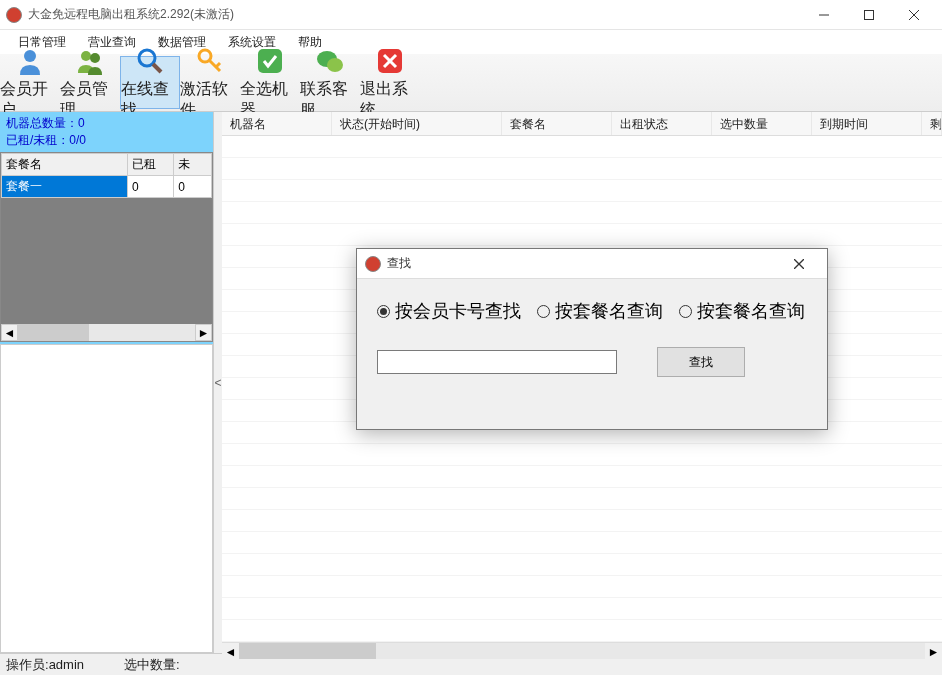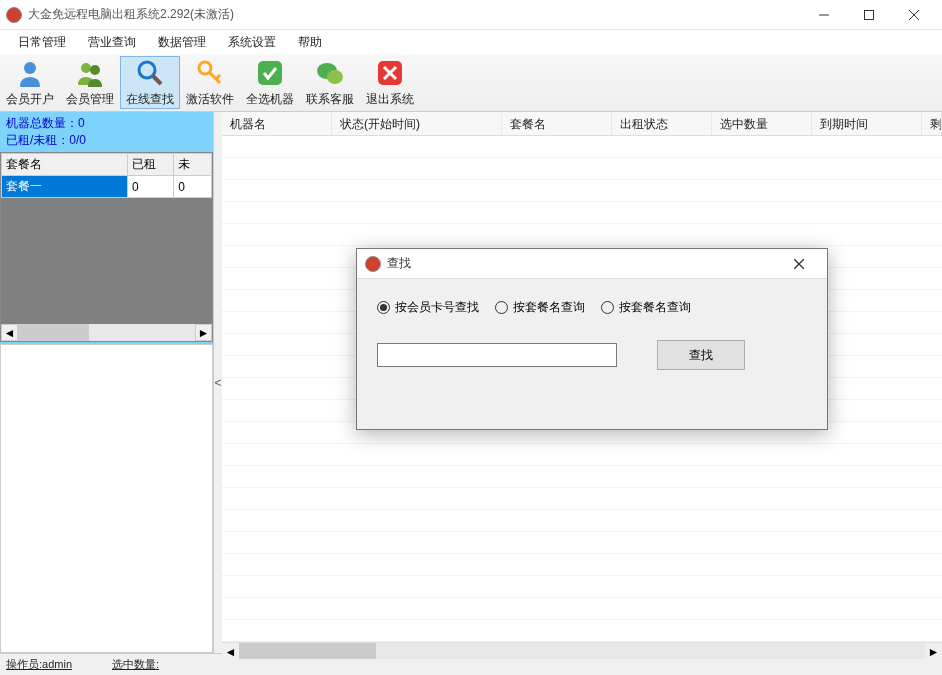--- a/index.html
+++ b/index.html
@@ -63,21 +63,21 @@
   cursor: pointer;
 }
 .tool-btn.active {
   background: #cde6f7;
   border: 1px solid #7eb4ea;
 }
 .tool-btn .icon {
   width: 32px; height: 32px;
   display: flex; align-items: center; justify-content: center;
 }
-.tool-btn .lbl { font-size: 12px; color: #222; }
+.tool-btn .lbl { font-size: 16px; color: #222; }
 .body-area {
   display: flex;
   height: calc(675px - 30px - 24px - 58px - 22px);
   background: #f0f0f0;
 }
 .left-panel {
   width: 215px;
   display: flex;
   flex-direction: column;
   border-right: 1px solid #ccc;
@@ -192,23 +192,22 @@
 .grid-hscroll .track { flex: 1; background: #e8e8e8; display: flex; }
 .grid-hscroll .thumb { width: 20%; height: 100%; background: #ccc; }
 .statusbar {
   height: 22px;
   background: #f0f0f0;
   border-top: 1px solid #ccc;
   display: flex;
   align-items: center;
   padding: 0 6px;
   gap: 40px;
-  font-size: 11px;
+  font-size: 13px;
   color: #222;
-  text-decoration: underline;
 }
 .dialog {
   position: absolute;
   left: 356px;
   top: 248px;
   width: 472px;
   height: 182px;
   background: #f0f0f0;
   border: 1px solid #777;
   box-shadow: 0 4px 20px rgba(0,0,0,0.3);
@@ -240,21 +239,21 @@
 }
 .radio-row {
   display: flex;
   gap: 16px;
   margin-bottom: 24px;
 }
 .radio-opt {
   display: flex;
   align-items: center;
   gap: 5px;
-  font-size: 12px;
+  font-size: 18px;
 }
 .radio-opt .r {
   width: 13px; height: 13px;
   border: 1px solid #333;
   border-radius: 50%;
   display: flex; align-items: center; justify-content: center;
 }
 .radio-opt .r.checked::after {
   content: '';
   width: 7px; height: 7px;

